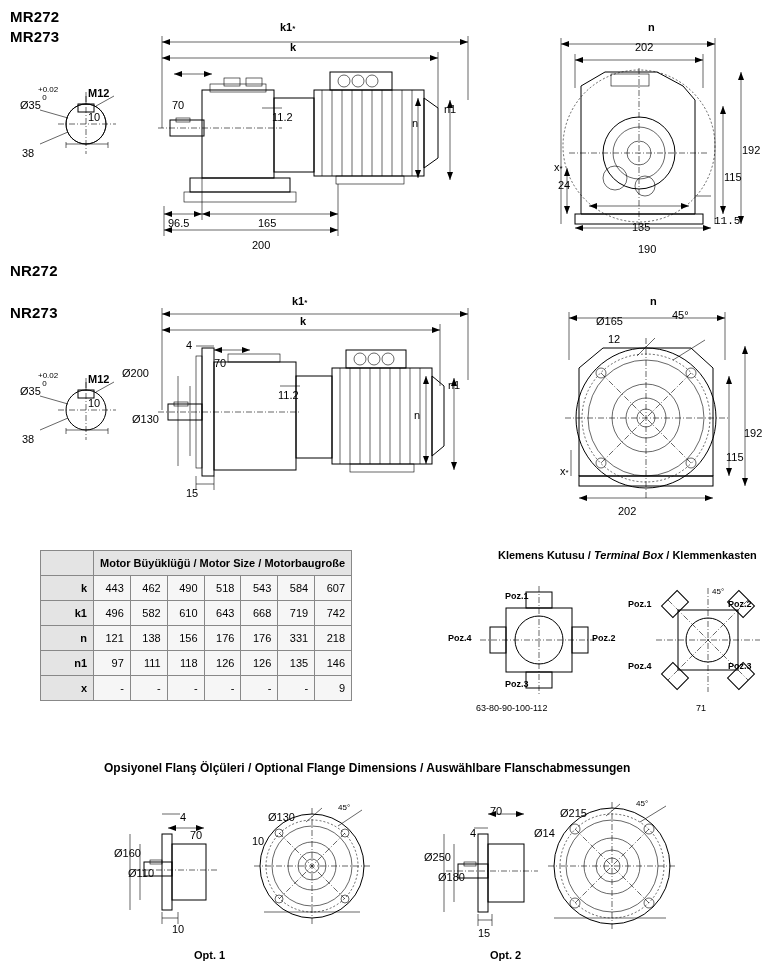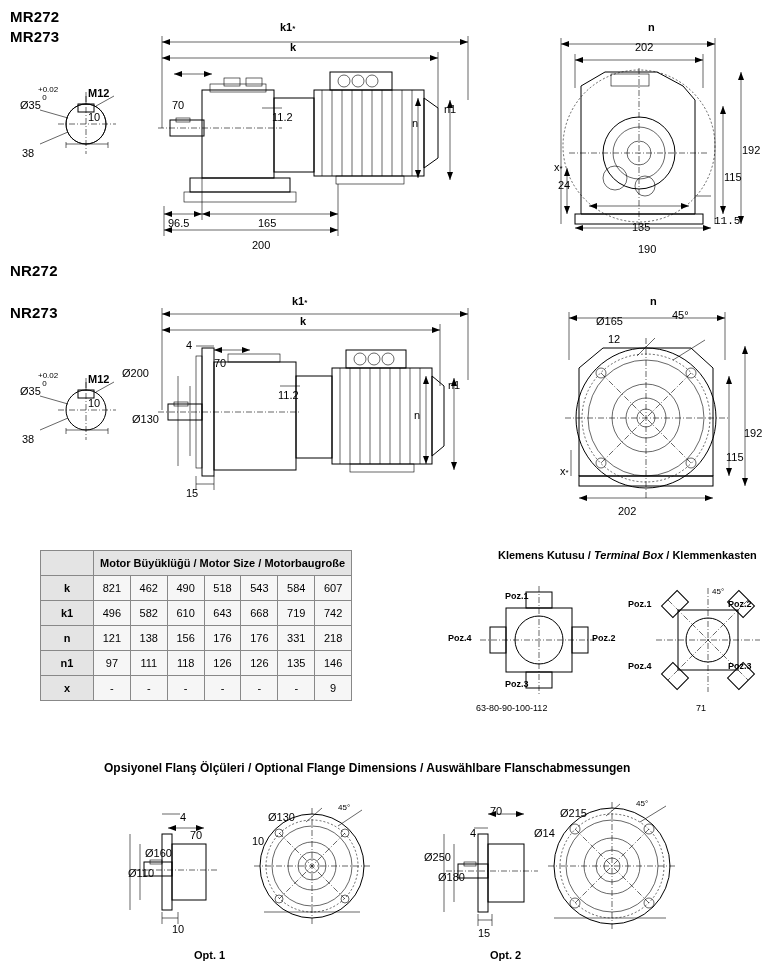--- a/index.html
+++ b/index.html
@@ -21,21 +21,21 @@
   svg{display:block;}
   .ln{stroke:#000;fill:none;}
   .thin{stroke-width:.6;}
   .med{stroke-width:1;}
   .dash{stroke-dasharray:6 2 1 2;}
   .dot{stroke-dasharray:2 2;}
   .fillnone{fill:none;}
 
   
   table.spec{border-collapse:collapse;font-size:11px;}
-  table.spec td,table.spec th{border:1px solid #888;text-align:center;padding:3px 6px;height:18px;}
+  table.spec td,table.spec th{border:1px solid #888;text-align:right;padding:3px 6px;height:18px;}
   table.spec th.hdr{background:#e4e4e4;font-weight:bold;font-size:11px;}
   table.spec td.rowh{background:#e4e4e4;font-weight:bold;width:40px;}
   table.spec td.sizehdr{background:#ededed;font-weight:bold;}
   table.spec td.val{background:#f6f6f6;}
 </style>
 </head>
 <body>
 
 <div class="abs title" style="left:10px;top:8px;">MR272</div>
 <div class="abs title" style="left:10px;top:28px;">MR273</div>
@@ -370,21 +370,21 @@
   <table class="spec" id="spec-table">
     <thead>
       <tr>
         <th class="hdr"></th>
         <th class="hdr" colspan="7">Motor Büyüklüğü / Motor Size / Motorbaugroße</th>
       </tr>
     </thead>
     <tbody id="spec-body">
         <tr>
           <td class="rowh">k</td>
-          <td class="val">821</td>
+          <td class="val">443</td>
           <td class="val">462</td>
           <td class="val">490</td>
           <td class="val">518</td>
           <td class="val">543</td>
           <td class="val">584</td>
           <td class="val">607</td>
         </tr>
         <tr>
           <td class="rowh">k1</td>
           <td class="val">496</td>
@@ -491,21 +491,21 @@
     <line class="ln thin dash" x1="16" y1="70" x2="100" y2="70"></line>
     <line class="ln thin" x1="12" y1="34" x2="12" y2="110"></line>
     <line class="ln thin" x1="22" y1="44" x2="22" y2="100"></line>
     <line class="ln thin" x1="44" y1="118" x2="60" y2="118"></line>
     <line class="ln thin" x1="44" y1="112" x2="44" y2="124"></line>
     <line class="ln thin" x1="60" y1="112" x2="60" y2="124"></line>
   </svg>
 </div>
 <div class="abs lbl" style="left:180px;top:812px;">4</div>
 <div class="abs lbl" style="left:190px;top:830px;">70</div>
-<div class="abs lbl" style="left:114px;top:848px;margin-left:31px;">Ø160</div>
+<div class="abs lbl" style="left:114px;top:848px;">Ø160</div>
 <div class="abs lbl" style="left:128px;top:868px;">Ø110</div>
 <div class="abs lbl" style="left:172px;top:924px;">10</div>
 
 <div class="abs" style="left:250px;top:800px;">
   <svg width="130" height="130" viewBox="0 0 130 130">
     <circle class="ln med fillnone" cx="62" cy="66" r="52"></circle>
     <circle class="ln thin fillnone" cx="62" cy="66" r="40"></circle>
     <circle class="ln thin fillnone" cx="62" cy="66" r="24"></circle>
     <circle class="ln thin fillnone" cx="62" cy="66" r="14"></circle>
     <circle class="ln thin fillnone" cx="62" cy="66" r="7"></circle>

